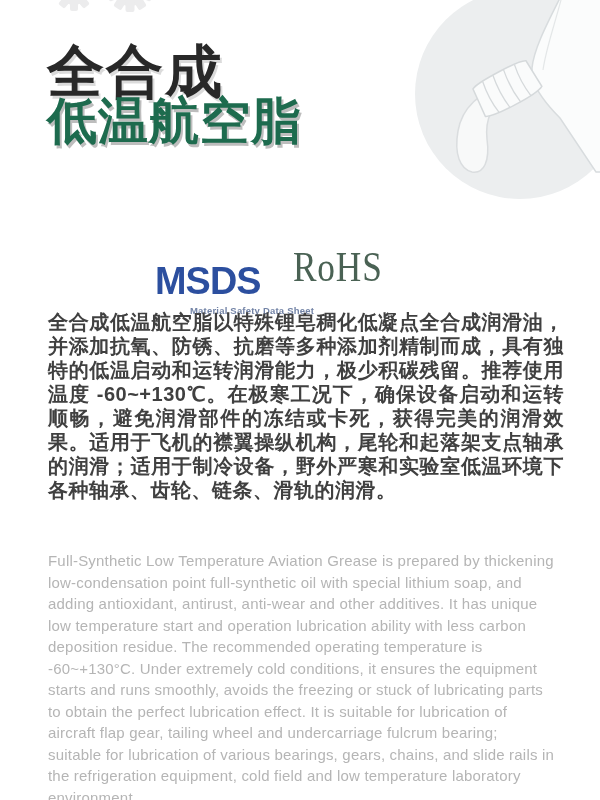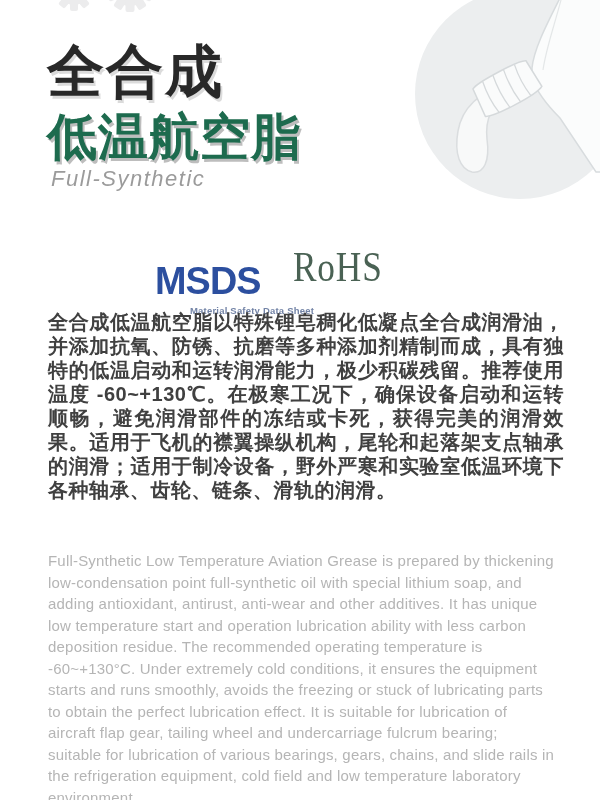--- a/index.html
+++ b/index.html
@@ -42,21 +42,20 @@
   .title-cn-2 {
     position: absolute;
     left: 47px;
     top: 88px;
     font-size: 50px;
     font-weight: 900;
     letter-spacing: 1px;
     color: #1d6b4e;
     text-shadow: 2px 3px 0 rgba(90,90,90,0.40);
     white-space: nowrap;
-    margin-top: 16px;
   }
   .subtitle {
     position: absolute;
     left: 51px;
     top: 163px;
     font-size: 22px;
     font-style: italic;
     color: #9b9b9b;
     letter-spacing: 1.5px;
     line-height: 32px;
@@ -174,21 +173,20 @@
       <path d="M -6,-19 C -8,-6 -8,6 -6,18" fill="none" stroke="#d5d9db" stroke-width="1.3"></path>
       <path d="M 6,-19 C 4,-6 4,6 6,18" fill="none" stroke="#d5d9db" stroke-width="1.3"></path>
       <path d="M 18,-18 C 16,-6 16,6 18,17" fill="none" stroke="#d5d9db" stroke-width="1.3"></path>
     </g>
   </svg>
 
   <h1 class="title-cn-1">全合成</h1>
   <h1 class="title-cn-2">低温航空脂</h1>
 
   <div class="subtitle">
-    <div>Full-Synthetic</div>
   </div>
 
 
   <div class="badge msds">
     <div class="msds-text">MSDS</div>
     <div class="msds-sub">Material Safety Data Sheet</div>
   </div>
 
   <div class="badge rohs">
     <span>RoHS</span>

